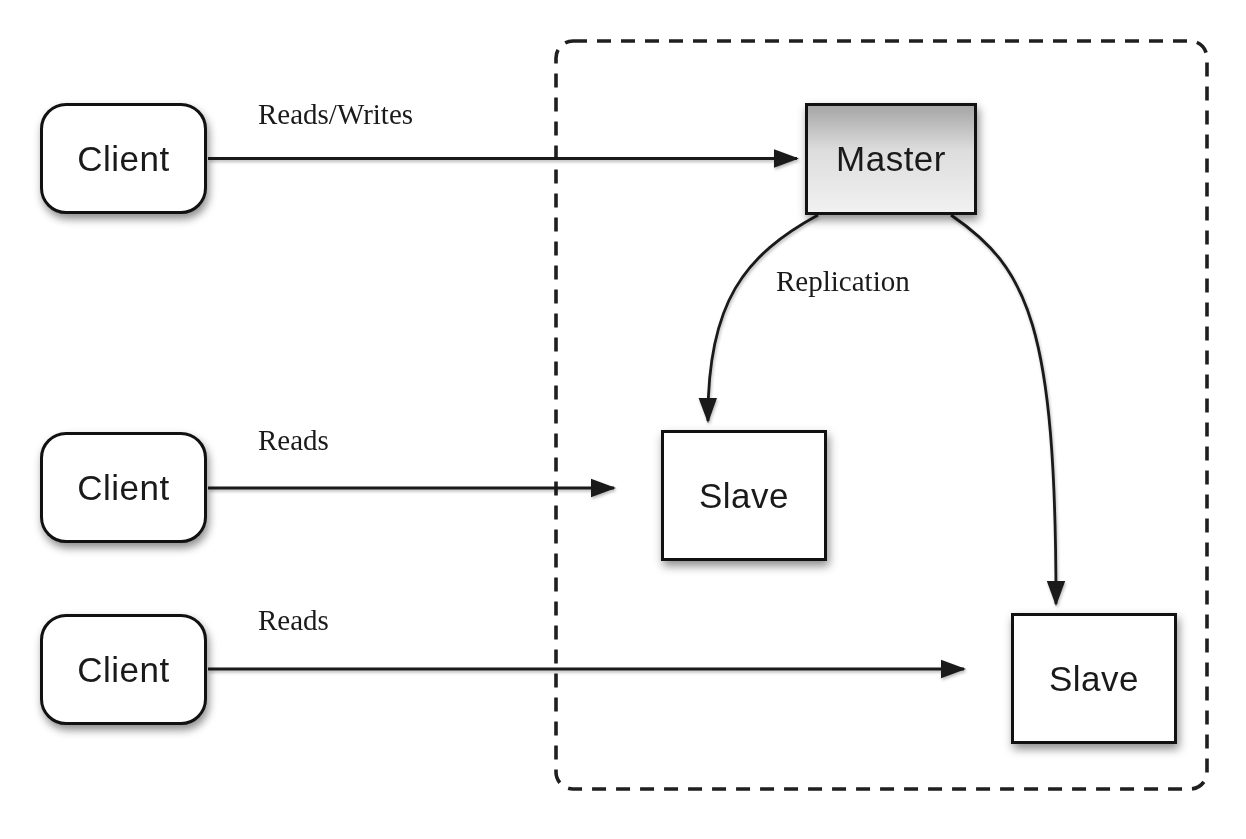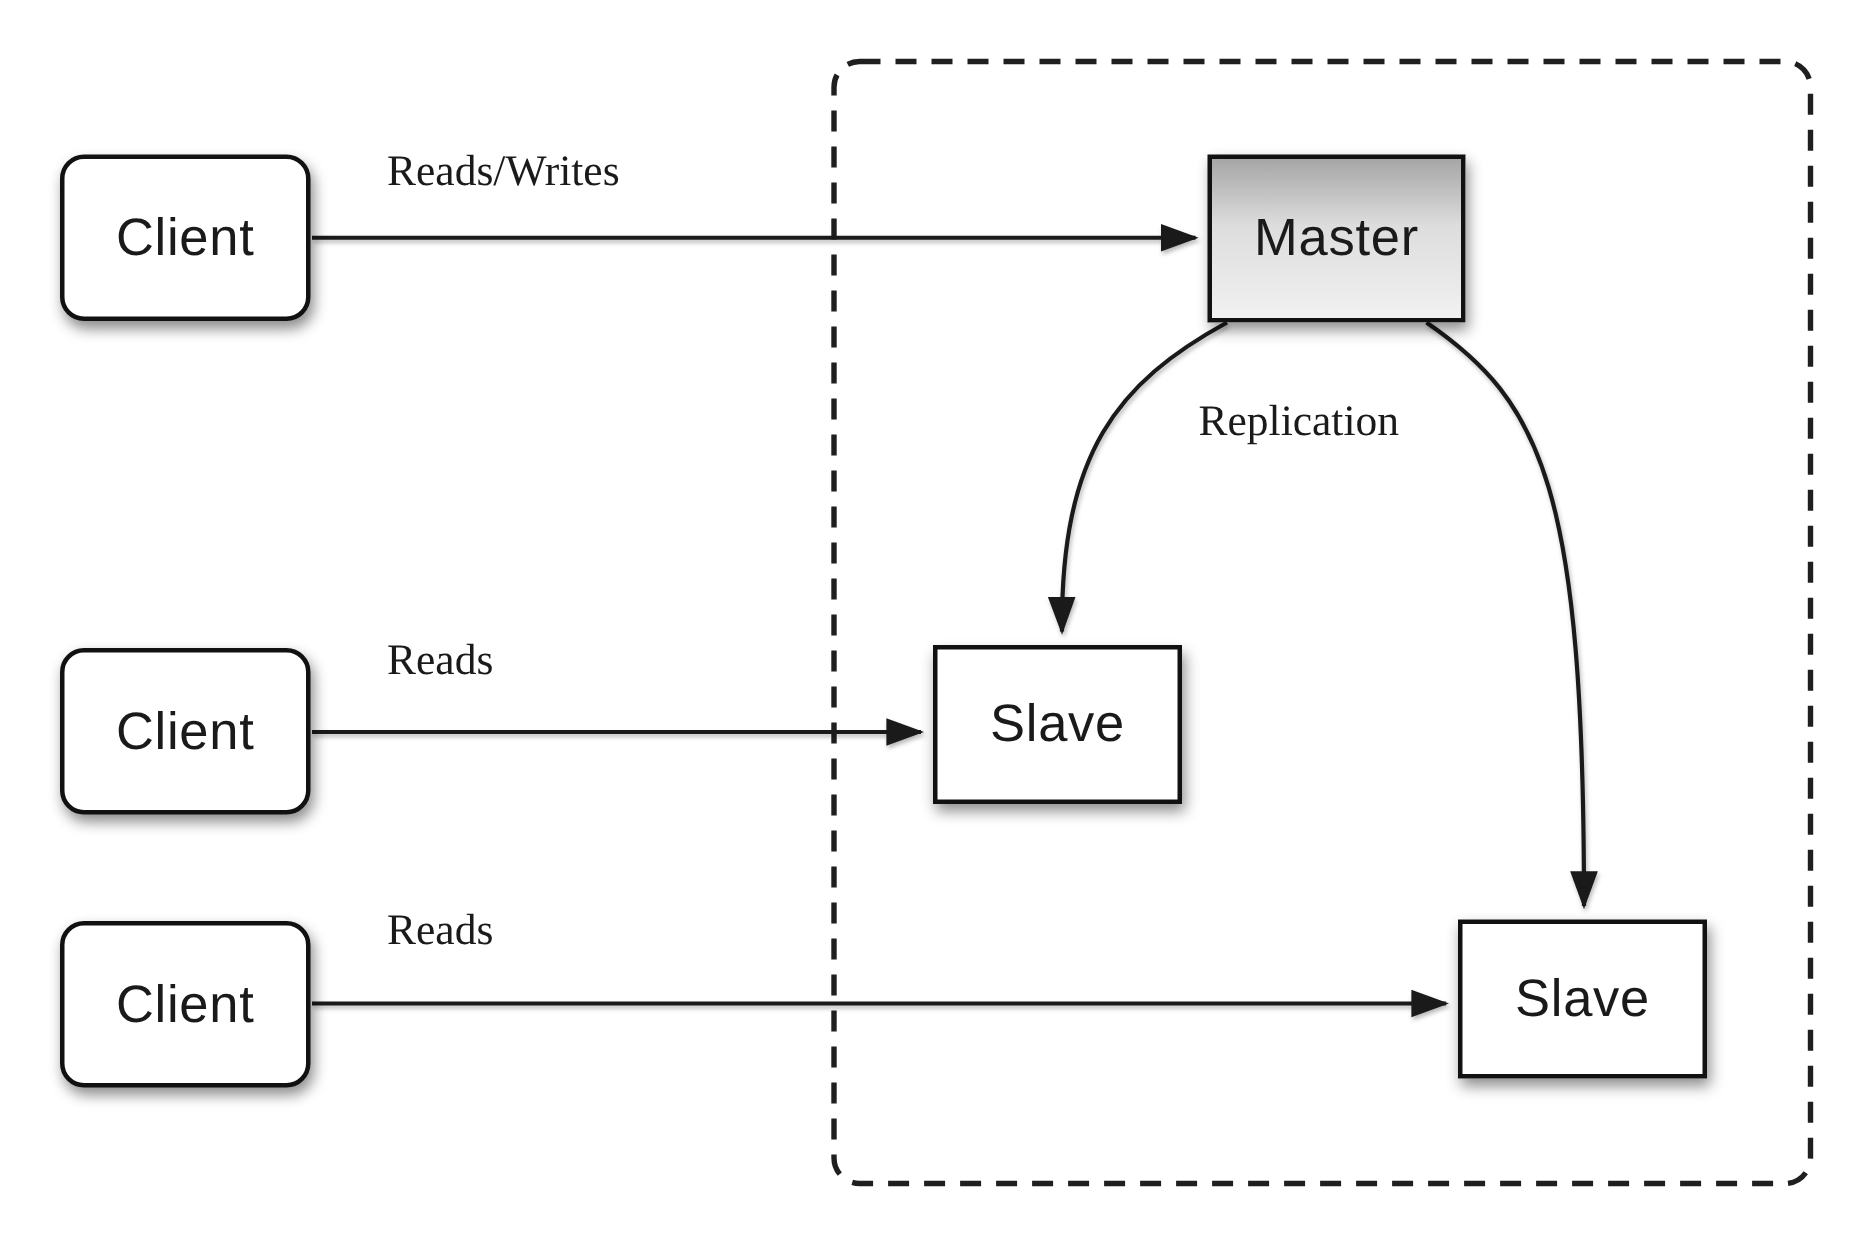--- a/index.html
+++ b/index.html
@@ -24,46 +24,46 @@
     align-items: center;
     justify-content: center;
     border: 3px solid #111111;
     background: #ffffff;
     font-size: 35px;
     letter-spacing: 0.5px;
     box-shadow: 2px 5px 9px rgba(0,0,0,0.45);
   }
   .client {
     width: 167px; height: 111px;
-    border-radius: 16px;
+    border-radius: 26px;
   }
   .master {
     width: 172px; height: 112px;
     background: linear-gradient(180deg, #a6a6a6 0%, #dddddd 42%, #f1f1f1 100%);
     justify-content: center;
   }
   .slave {
-    width: 166px; height: 106px;
+    width: 166px; height: 131px; margin-left: 39px;
   }
   .edge-label {
     position: absolute;
     font-size: 29px;
     white-space: nowrap;
     font-family: Liberation Serif, serif;
   }
   .pos-client-1 { left: 40px;  top: 103px; }
   .pos-client-2 { left: 40px;  top: 432px; }
   .pos-client-3 { left: 40px;  top: 614px; }
   .pos-master   { left: 805px; top: 103px; }
   .pos-slave-1  { left: 622px; top: 430px; }
   .pos-slave-2  { left: 972px; top: 613px; }
   .pos-label-rw      { left: 258px; top: 98px;  }
   .pos-label-reads-1 { left: 258px; top: 424px; }
   .pos-label-reads-2 { left: 258px; top: 604px; }
-  .pos-label-repl    { left: 799px; top: 265px; }
+  .pos-label-repl    { left: 776px; top: 265px; }
 </style>
 </head>
 <body>
 
 <div class="canvas">
 
   <svg class="connectors" viewBox="0 0 1246 839" xmlns="http://www.w3.org/2000/svg">
     <defs>
       <marker id="arrow" viewBox="0 0 12 10" refX="11" refY="5" markerWidth="9" markerHeight="8" orient="auto">
         <path d="M0,0.6 L12,5 L0,9.4 Z" fill="#1a1a1a"></path>

